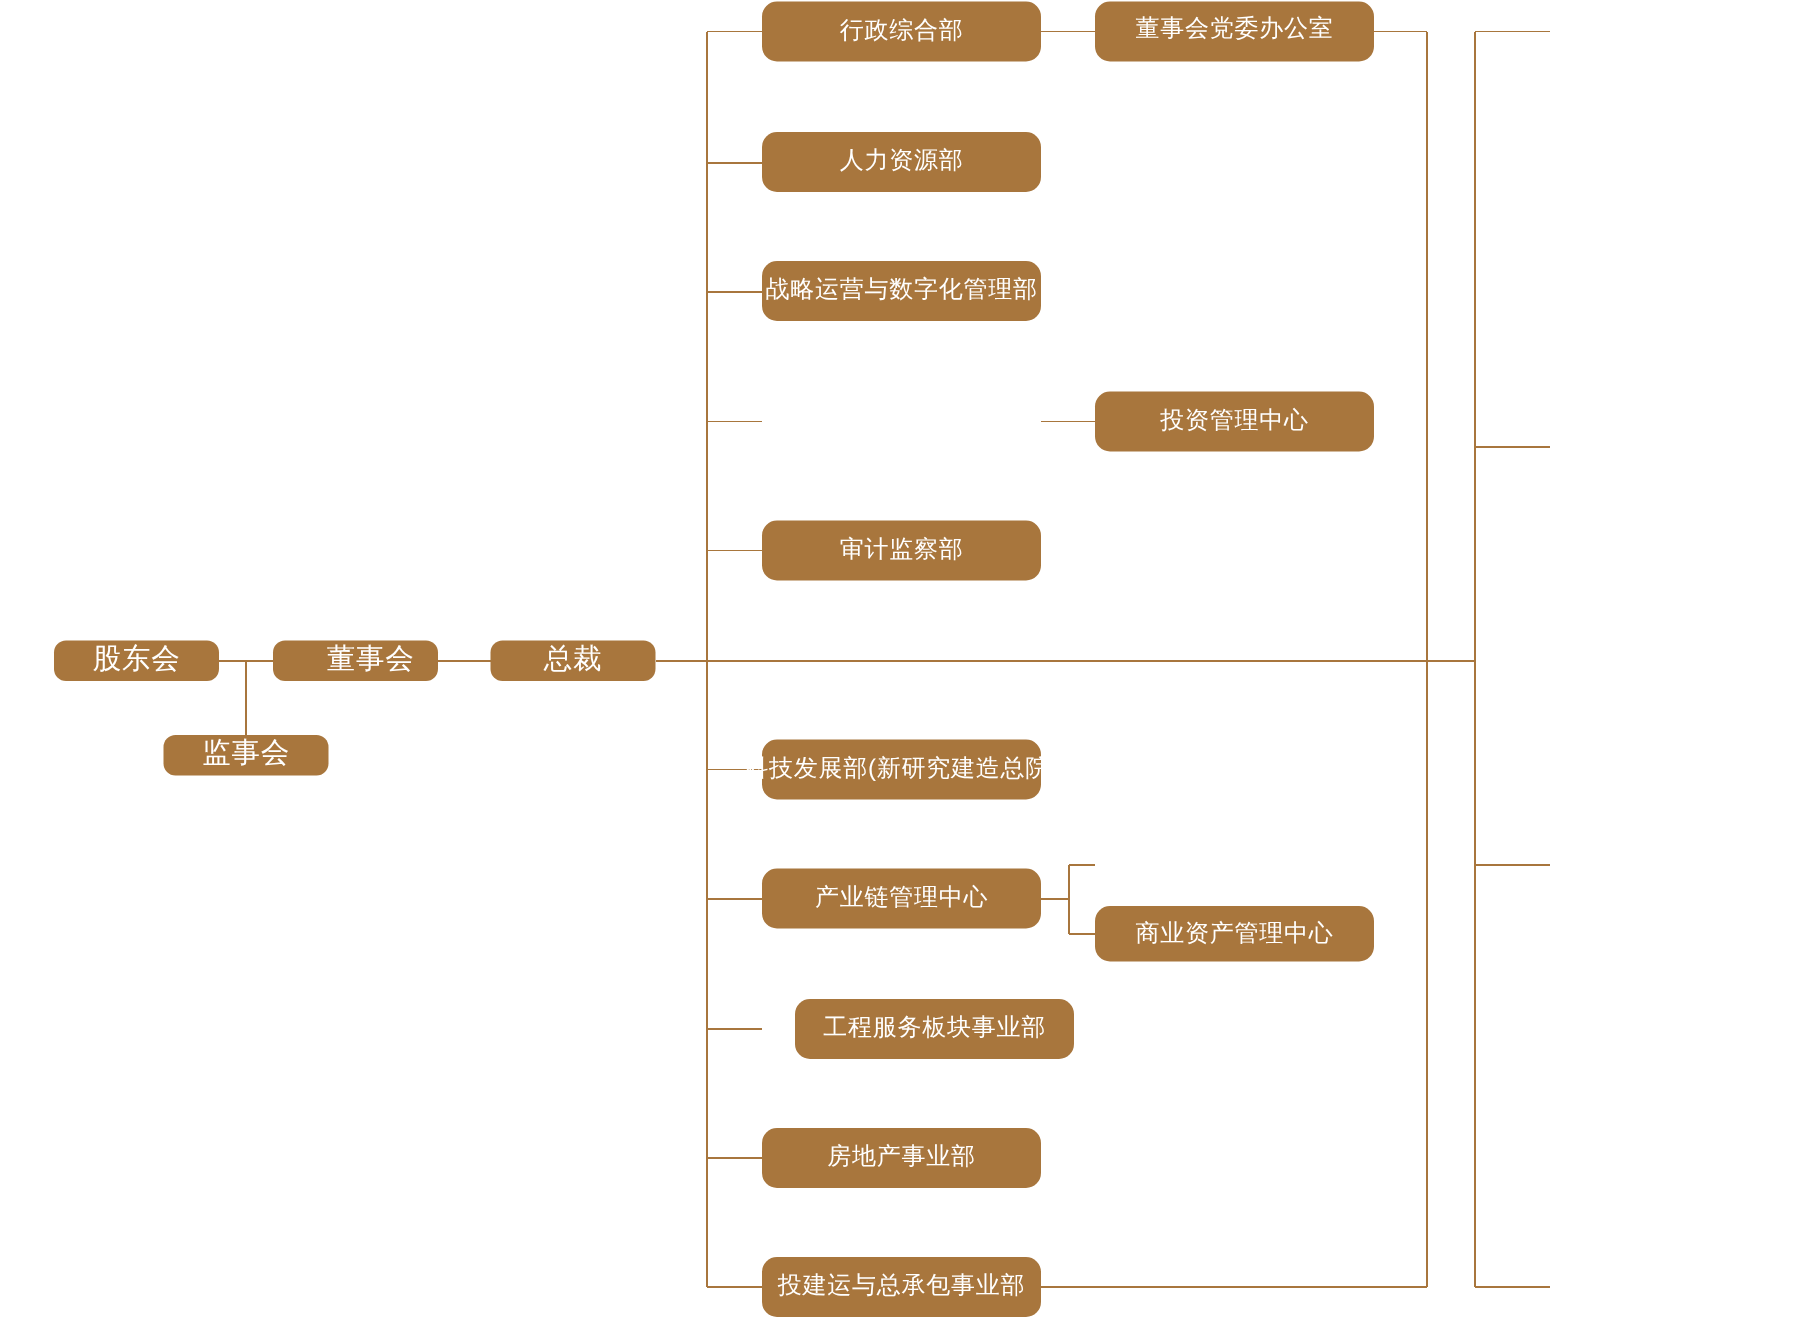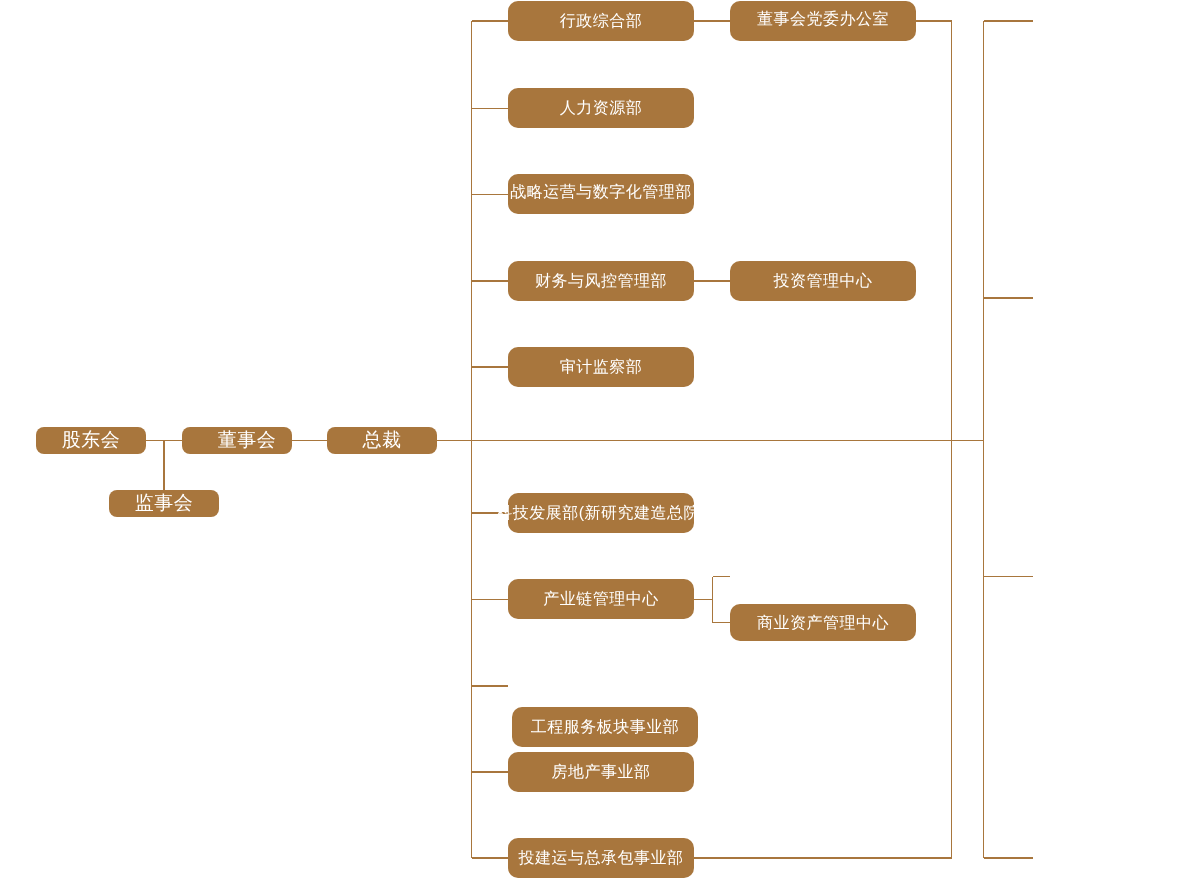--- a/index.html
+++ b/index.html
@@ -116,35 +116,34 @@
   <div class="node level-1" style="left:182px; top:427px;padding-left:28px;">董事会</div>
 
   <div class="node level-1" style="left:327px; top:427px;">总裁</div>
 
   <div class="node level-1" style="left:109px; top:490px;">监事会</div>
 
   <div class="node level-2" style="left:508px; top:1px;">行政综合部</div>
 
   <div class="node level-2" style="left:508px; top:88px;">人力资源部</div>
 
-  <div class="node level-2" style="left:508px; top:174px;font-family:Liberation Mono, monospace;">战略运营与数字化管理部</div>
+  <div class="node level-2" style="left:508px; top:174px;">战略运营与数字化管理部</div>
 
-  <div class="node level-2" style="left:508px; top:261px;">财务与风控管理部</div>
 
   <div class="node level-2" style="left:508px; top:347px;">审计监察部</div>
 
   <div class="node level-3" style="left:730px; top:1px;font-family:Liberation Mono, monospace;">董事会党委办公室</div>
 
   <div class="node level-3" style="left:730px; top:261px;">投资管理中心</div>
 
   <div class="node level-2" style="left:508px; top:493px;">科技发展部(新研究建造总院)</div>
 
   <div class="node level-2" style="left:508px; top:579px;">产业链管理中心</div>
 
-  <div class="node level-2" style="left:512px; top:666px;margin-top:41px;">工程服务板块事业部</div>
+  <div class="node level-2" style="left:530px; top:666px;">工程服务板块事业部</div>
 
   <div class="node level-2" style="left:508px; top:752px;">房地产事业部</div>
 
   <div class="node level-2" style="left:508px; top:838px;">投建运与总承包事业部</div>
 
 
   <div class="node sub" style="left:730px; top:604px;">商业资产管理中心</div>
 
 </div>
 

